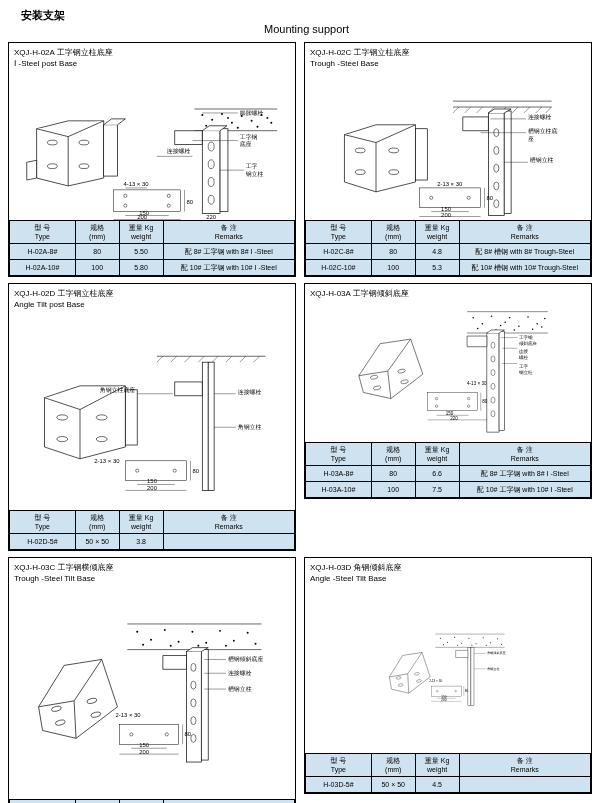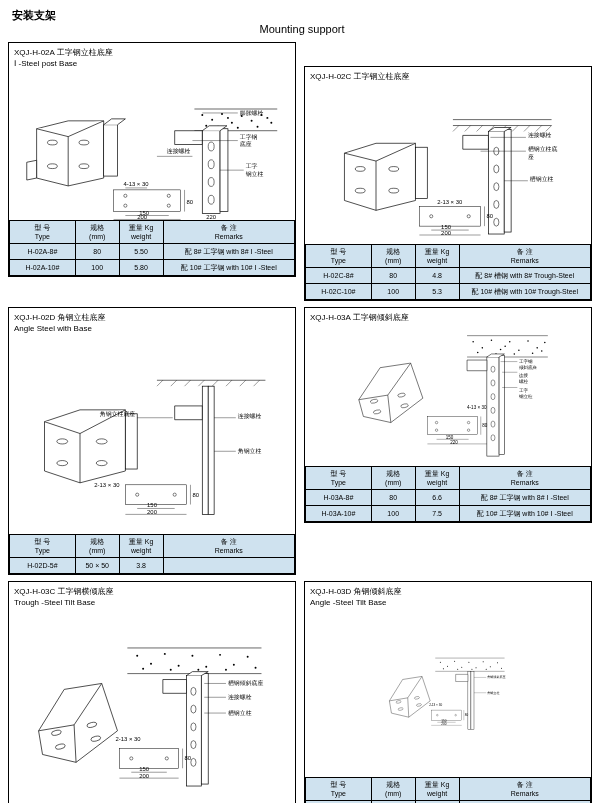--- a/index.html
+++ b/index.html
@@ -18,21 +18,21 @@
     width: 600px;
     height: 803px;
     position: relative;
     box-sizing: border-box;
     padding: 6px 8px 0 8px;
   }
   .page-title {
     font-size: 11px;
     line-height: 14px;
     font-weight: bold;
-    margin: 2px 0 0 4px;
+    margin: 2px 0 0 13px;
   }
   .page-title .cn { display: block; }
   .page-title .en { display: block; font-weight: normal; font-size: 11px; text-align: center;}
   .grid {
     margin-top: 6px;
     display: grid;
     grid-template-columns: 1fr 1fr;
     gap: 6px 8px;
   }
   .cell {
@@ -223,23 +223,24 @@
           <tr>
             <td>H-02A-10#</td>
             <td>100</td>
             <td>5.80</td>
             <td>配 10# 工字钢 with 10# Ⅰ -Steel</td>
           </tr>
         </tbody>
       </table>
     </div>
 
-    <div class="cell" style="height:235px;margin-top:24px;">
+    <div class="cell" style="height:235px;">
       <div class="cell-title">
         <span class="t1">XQJ-H-02C 工字钢立柱底座</span>
+        <span class="t2">Trough -Steel Base</span>
       </div>
       <div class="fig">
         <svg viewBox="0 0 290 150" preserveAspectRatio="xMidYMid meet">
 
           <g stroke="#000" stroke-width="0.6">
             <line x1="150" y1="30" x2="250" y2="30"></line>
             <line x1="150" y1="36" x2="250" y2="36"></line>
           </g>
           <g stroke="#000" stroke-width="0.4">
             <line x1="156" y1="36" x2="150" y2="42"></line>
@@ -340,22 +341,22 @@
             <td>100</td>
             <td>5.3</td>
             <td>配 10# 槽钢 with 10# Trough-Steel</td>
           </tr>
         </tbody>
       </table>
     </div>
 
     <div class="cell" style="height:268px;">
       <div class="cell-title">
-        <span class="t1">XQJ-H-02D 角钢立柱底座</span>
-        <span class="t2">Angle Steel with Base</span>
+        <span class="t1">XQJ-H-02D 工字钢立柱底座</span>
+        <span class="t2">Angle Tilt post Base</span>
       </div>
       <div class="fig">
         <svg viewBox="0 0 290 175" preserveAspectRatio="xMidYMid meet">
 
           <g stroke="#000" stroke-width="0.6">
             <line x1="150" y1="32" x2="260" y2="32"></line>
           </g>
           <g stroke="#000" stroke-width="0.4">
             <line x1="156" y1="32" x2="150" y2="38"></line>
               <line x1="170" y1="32" x2="164" y2="38"></line>

